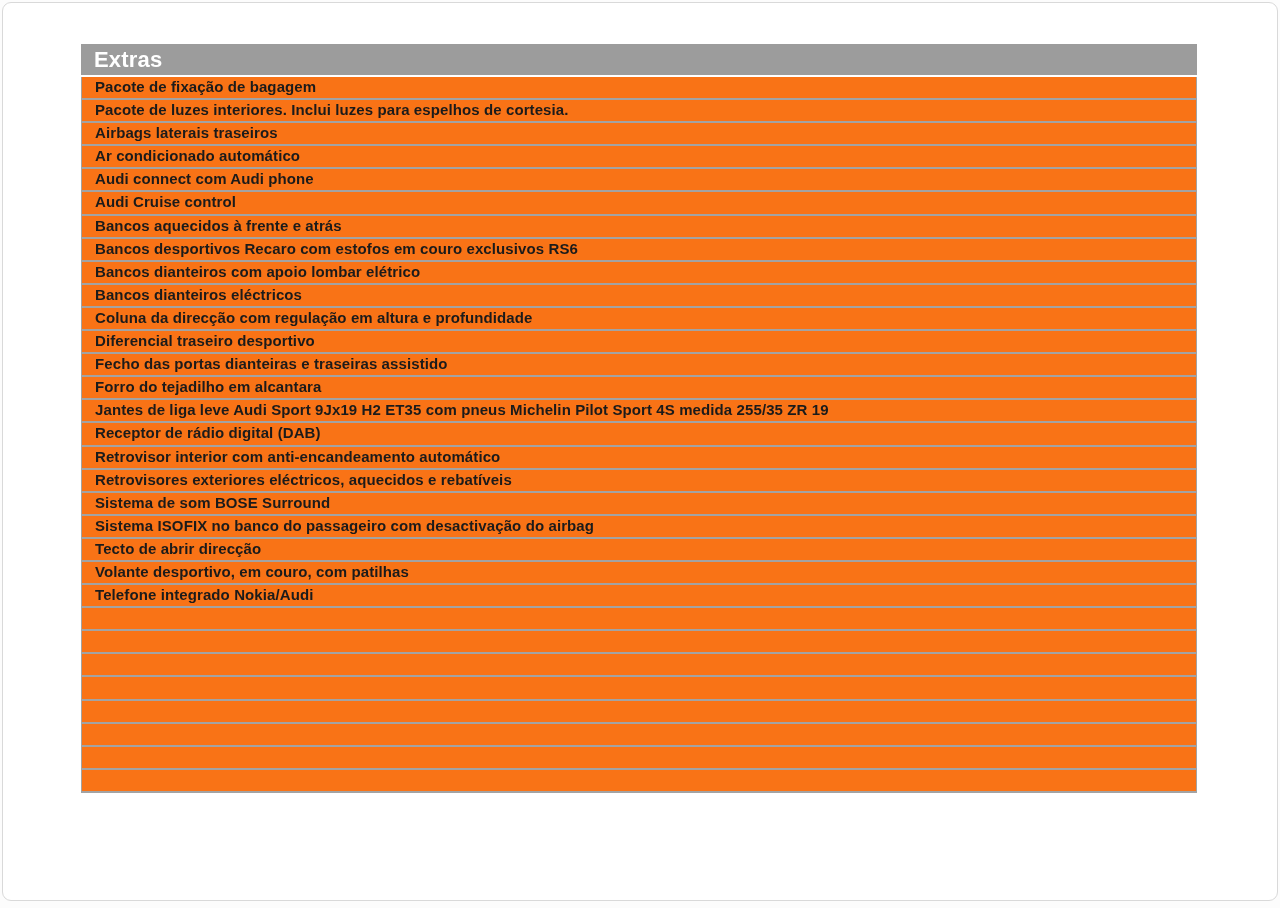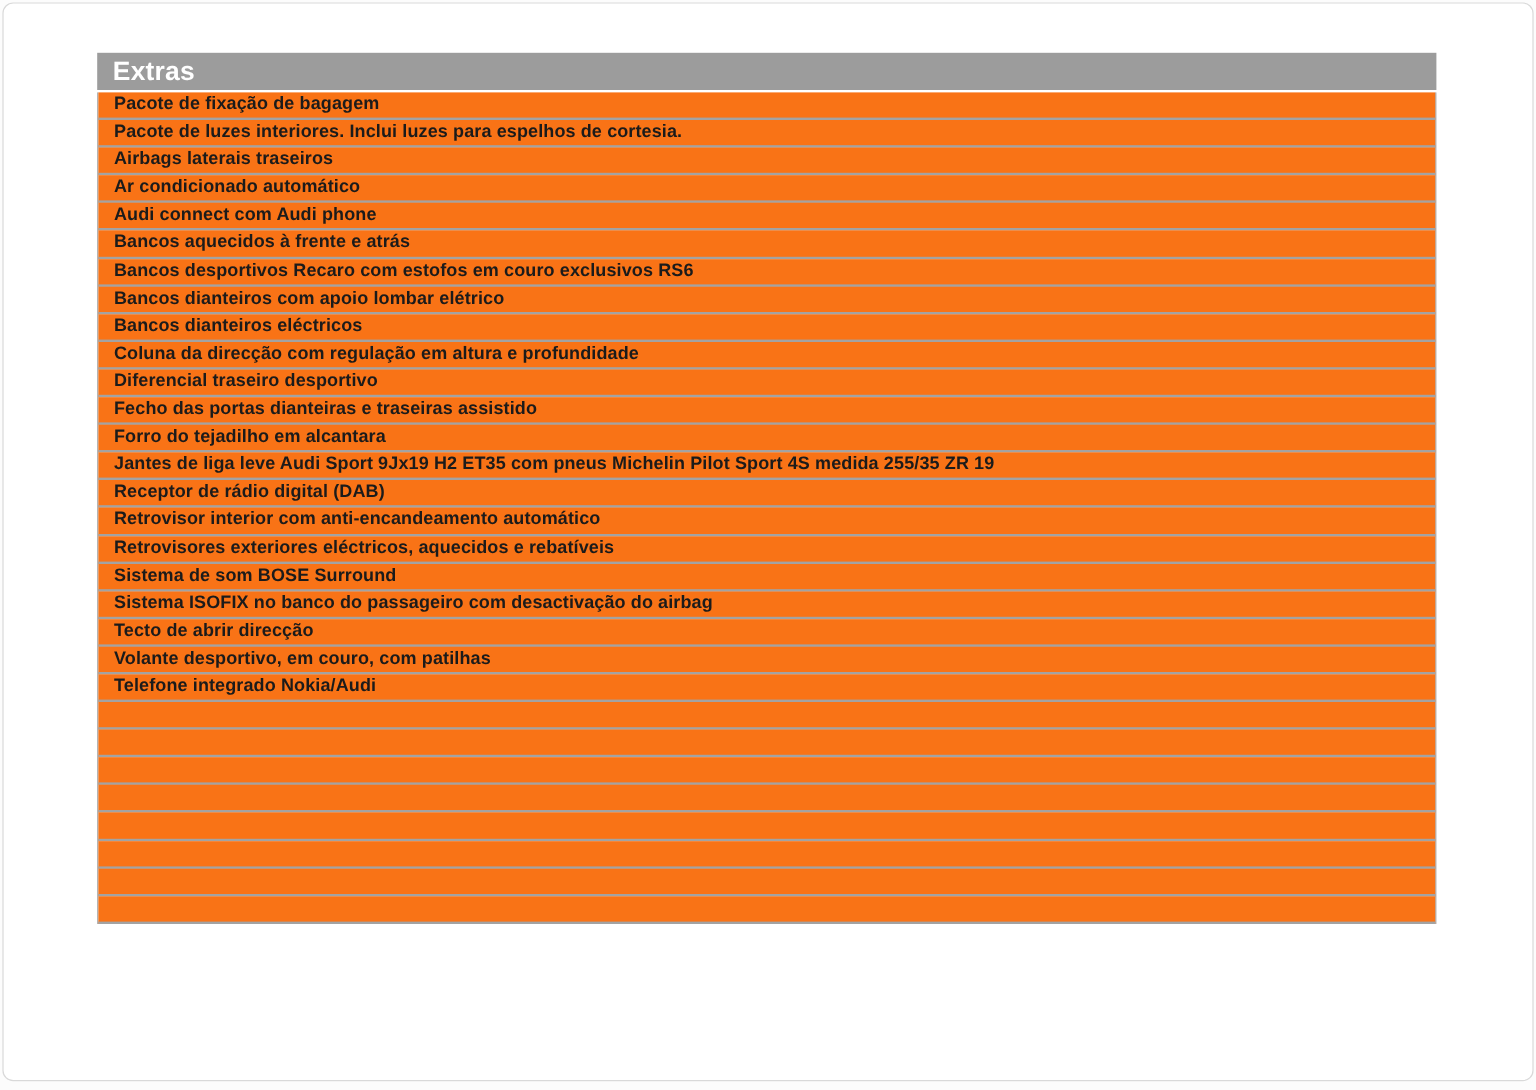--- a/index.html
+++ b/index.html
@@ -74,20 +74,23 @@
         <div class="table-row">
           <span>Airbags laterais traseiros</span>
         </div>
         <div class="table-row">
           <span>Ar condicionado automático</span>
         </div>
         <div class="table-row">
           <span>Audi connect com Audi phone</span>
         </div>
         <div class="table-row">
+          <span>Audi Cruise control</span>
+        </div>
+        <div class="table-row">
           <span>Bancos aquecidos à frente e atrás</span>
         </div>
         <div class="table-row">
           <span>Bancos desportivos Recaro com estofos em couro exclusivos RS6</span>
         </div>
         <div class="table-row">
           <span>Bancos dianteiros com apoio lombar elétrico</span>
         </div>
         <div class="table-row">
           <span>Bancos dianteiros eléctricos</span>

